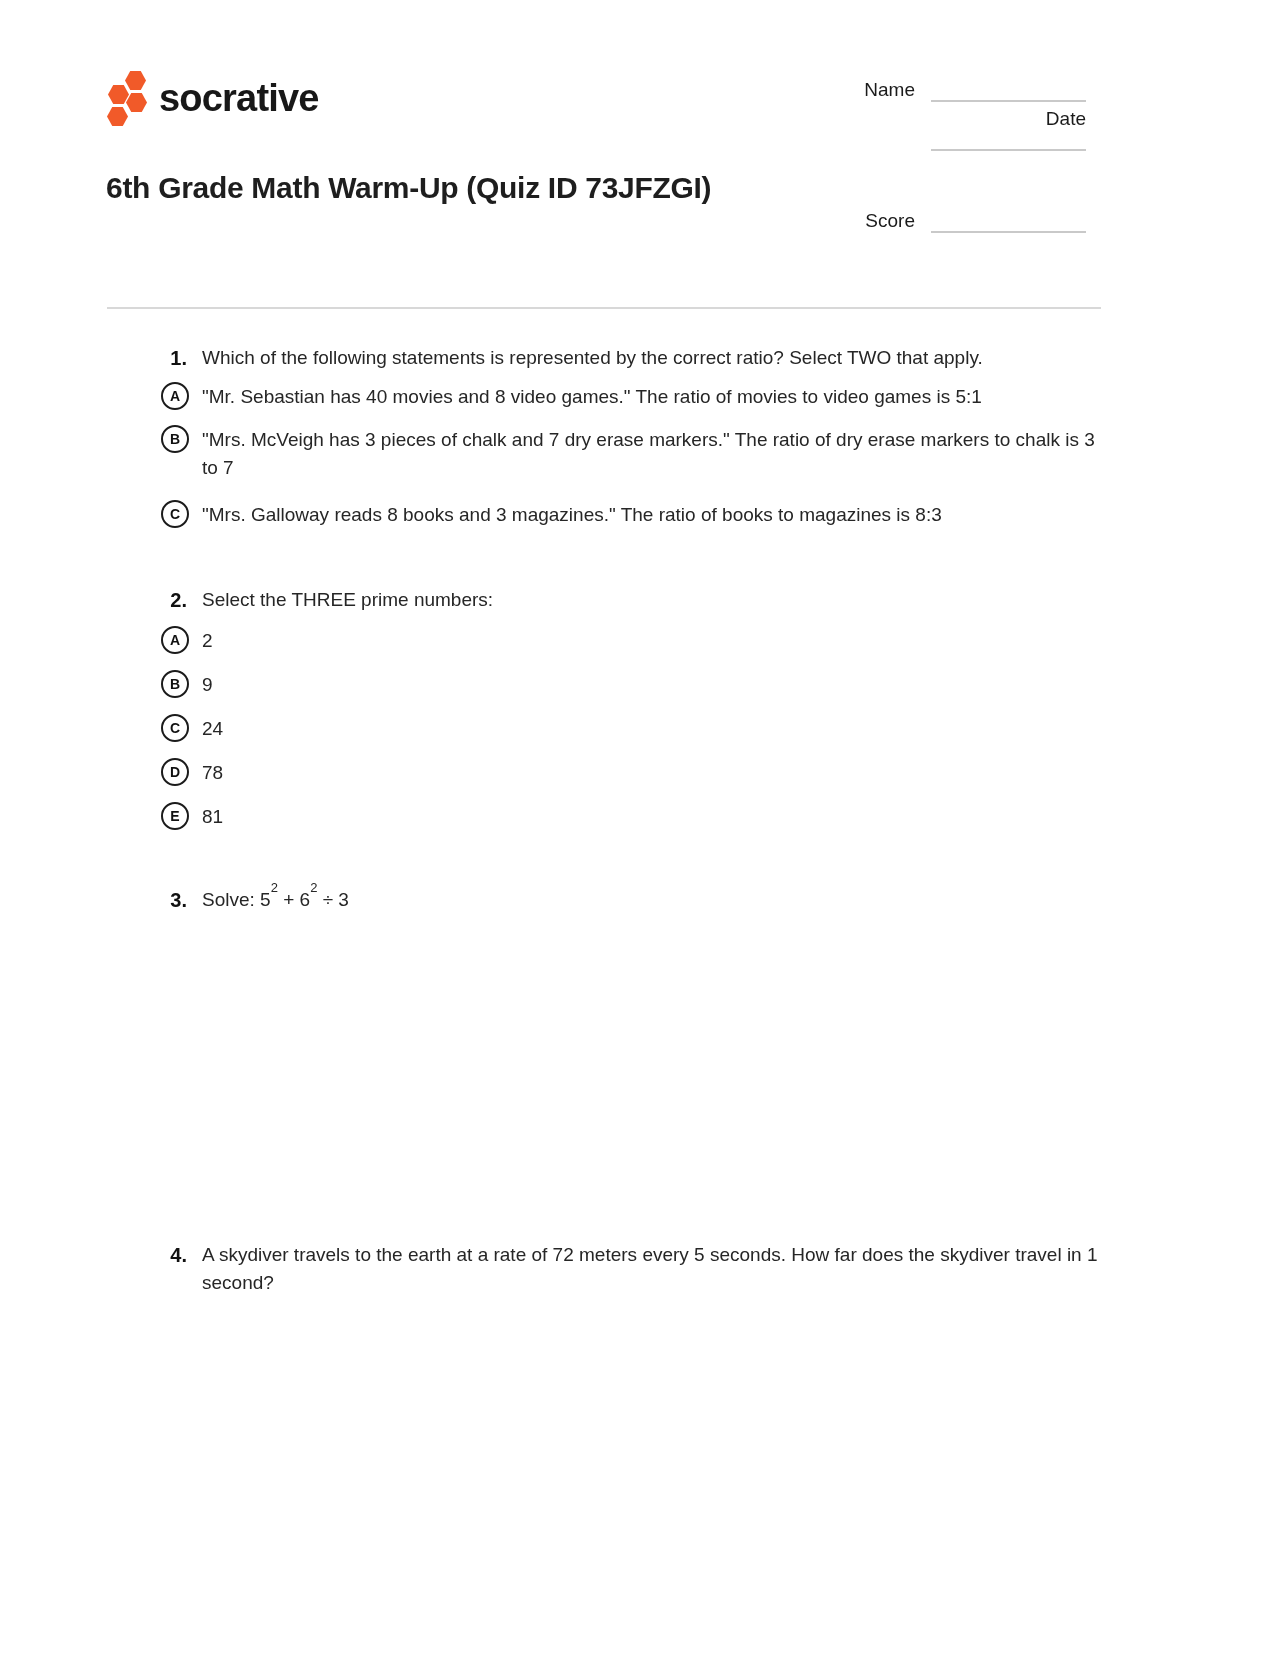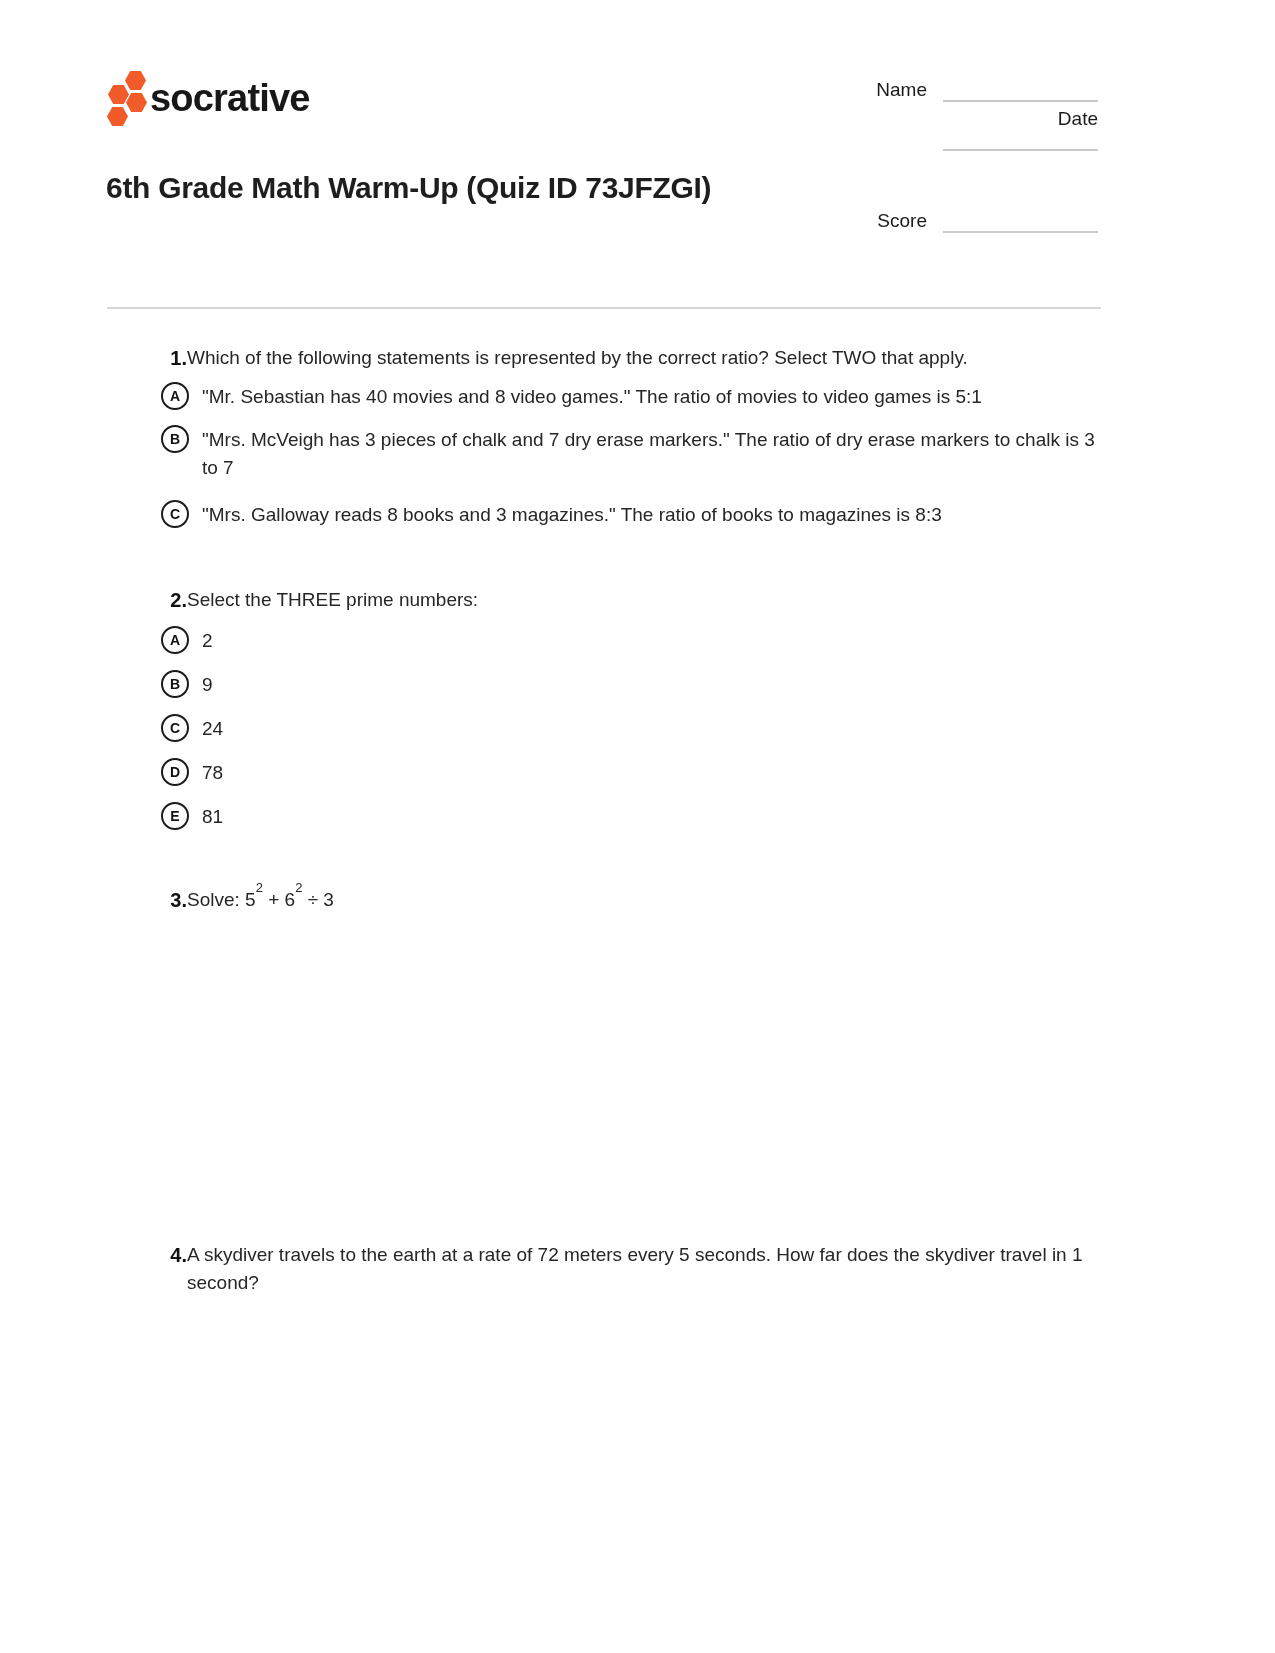--- a/index.html
+++ b/index.html
@@ -16,46 +16,46 @@
   .hex {
     position:absolute; width:21px; height:19px; background:#F15A29;
     clip-path:polygon(25% 0%,75% 0%,100% 50%,75% 100%,25% 100%,0% 50%);
   }
   .hex1 { left:25px; top:1px; }
   .hex2 { left:8px;  top:15px; }
   .hex3 { left:26px; top:23px; }
   .hex4 { left:7px;  top:37px; }
   .logo-text {
     font-size:38px; font-weight:700; color:#181818; letter-spacing:-0.8px;
-    margin-top:-2px;
+    margin-left:9px; margin-top:-2px;
   }
 
   
-  .hfield { position:absolute; right:177px; display:flex; align-items:flex-end; }
+  .hfield { position:absolute; right:189px; display:flex; align-items:flex-end; }
   .hfield .flabel { font-size:19px; line-height:24px; color:#1b1b1b; width:58px; text-align:right; }
   .hfield .fline  { width:155px; height:20px; border-bottom:2px solid #c9c9c9; margin-left:16px; }
   #field-name  { top:78px; }
   #field-date  { top:107px;flex-direction:column; }
   #field-score { top:209px; }
 
   
   .title {
     position:absolute; left:106px; top:160px; width:630px;
     font-size:30px; line-height:55px; font-weight:700; color:#1e1e1e;
     letter-spacing:-0.3px;
   }
 
   
   .divider { position:absolute; left:107px; top:307px; width:994px; border-top:2px solid #d8d8d8; }
 
   
   .q { position:absolute; left:107px; width:995px; font-size:19px; line-height:28px; color:#262626; }
   .q-head { display:flex; }
   .q-num  { width:80px; text-align:right; font-weight:700; color:#111; flex:none; font-size:20px; }
-  .q-prompt { max-width:905px; }
+  .q-prompt { margin-left:15px; max-width:905px; }
   .opt { display:flex; align-items:flex-start; margin-left:54px; }
   .badge {
     width:28px; height:28px; flex:none; border:2px solid #1b1b1b; border-radius:50%;
     display:flex; align-items:center; justify-content:center;
     font-size:14px; font-weight:700; color:#111;
   }
   .opt-text { margin-left:13px; max-width:905px; padding-top:1px; }
 
   #q1 { top:344px; }
   #q1 .m-a { margin-top:10px; }

